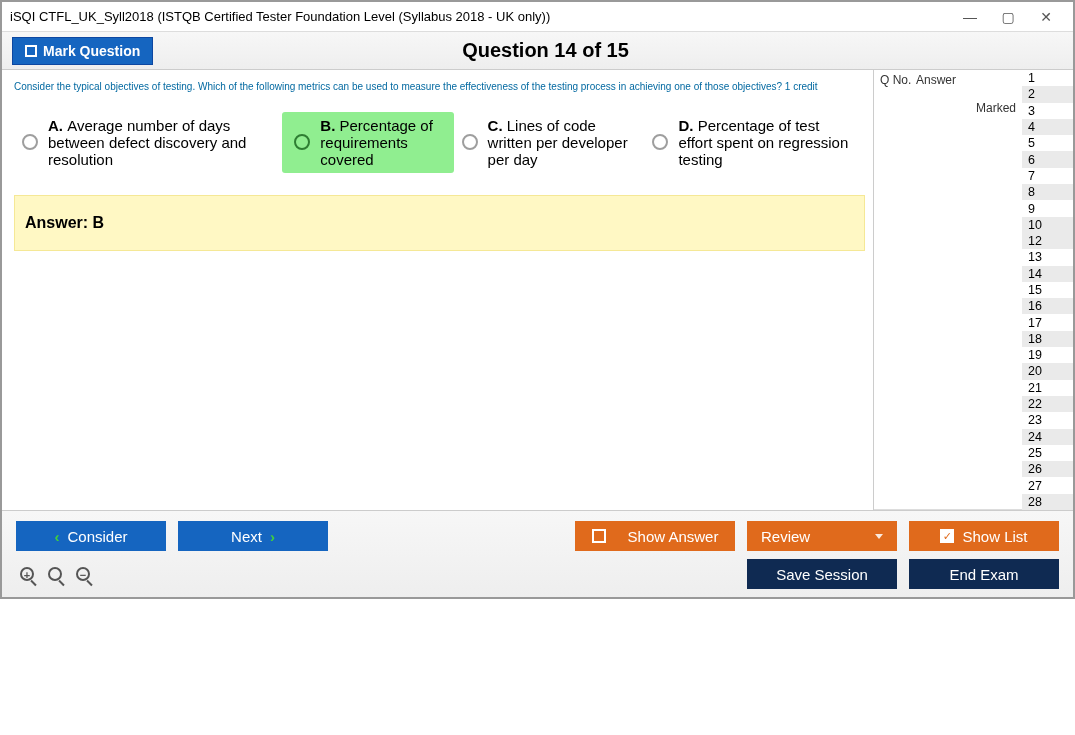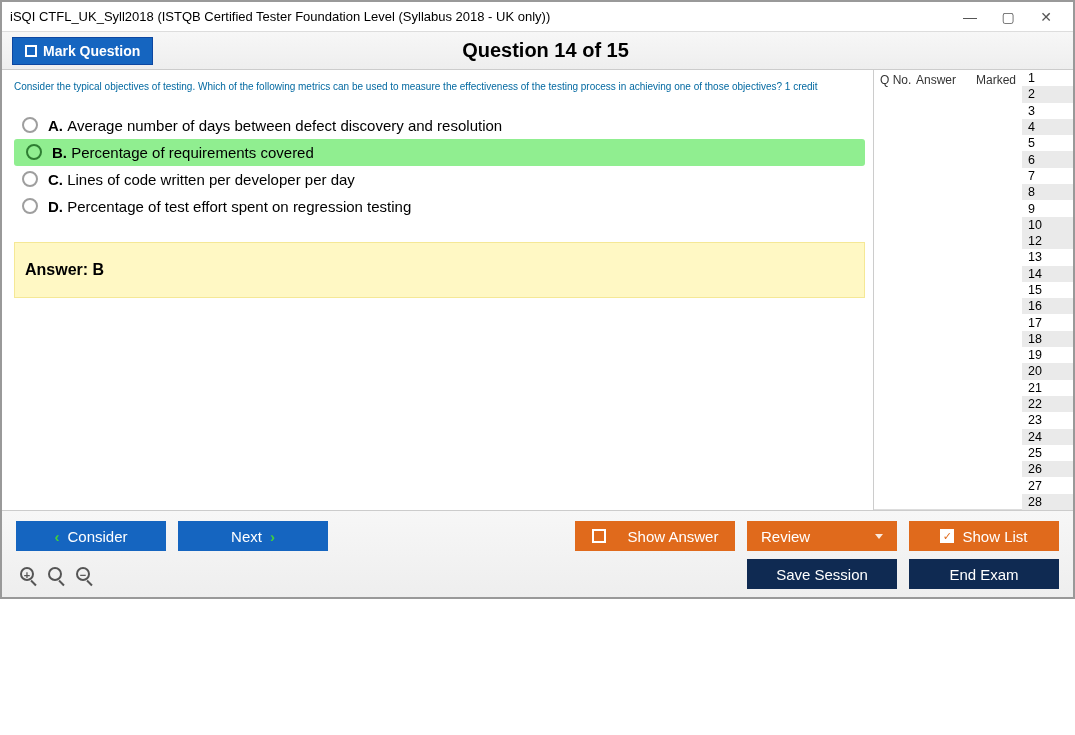--- a/index.html
+++ b/index.html
@@ -8,33 +8,33 @@
   .titlebar { height:30px; background:#fff; display:flex; align-items:center; padding:0 8px; font-size:13px; color:#000; border-bottom:1px solid #ddd; }
   .titlebar .title { flex:1; }
   .winbtn { width:38px; height:28px; display:flex; align-items:center; justify-content:center; color:#555; font-size:14px; cursor:default; }
   .header { height:38px; background:linear-gradient(#f7f7f7,#eee); border-bottom:1px solid #ccc; display:flex; align-items:center; padding:0 10px; position:relative; }
   .mark-btn { background:#1565c0; color:#fff; border:1px solid #0d47a1; height:28px; display:flex; align-items:center; gap:6px; padding:0 12px; font-size:14px; font-weight:bold; cursor:pointer; }
   .mark-btn .box { width:12px; height:12px; border:2px solid #fff; display:inline-block; }
   .q-title { position:absolute; left:16px; right:0; text-align:center; font-size:20px; font-weight:bold; color:#000; pointer-events:none; }
   .body { flex:1; display:flex; overflow:hidden; }
   .main { flex:1; padding:10px 8px 0 12px; display:flex; flex-direction:column; overflow:hidden; }
   .qtext { font-size:10px; color:#0369a1; line-height:1.35; margin-bottom:18px; }
-  .options { display:flex; flex-direction:column; }
+  .options { display:flex; }
   .option { display:flex; align-items:center; gap:10px; padding:5px 8px; font-size:15px; cursor:pointer; border-radius:3px; }
   .option.highlight { background:#90ee90;padding-left:12px; }
   .radio { width:16px; height:16px; border:2px solid #9e9e9e; border-radius:50%; flex-shrink:0; }
   .option.highlight .radio { border-color:#2e7d32; }
   .opt-label { }
   .opt-label .letter { font-weight:bold; }
   .answer-box { margin-top:22px; background:#fff8c4; border:1px solid #f5e896; padding:18px 10px; font-size:16px; font-weight:bold; }
   .sidebar { width:200px; border-left:1px solid #ccc; display:flex; flex-direction:row; overflow:hidden; }
   .side-head { display:flex; font-size:12px; color:#333; border-bottom:1px solid #ddd; padding:3px 6px 3px 6px; background:#fff; }
   .side-head .c1 { width:36px; }
   .side-head .c2 { flex:1; text-align:center; }
-  .side-head .c3 { width:60px; text-align:right; }
+  .side-head .c3 { width:60px; text-align:right;margin-top:28px; }
   .side-body { flex:1; overflow-y:scroll; }
   .qrow { display:flex; font-size:12.5px; height:16.3px; align-items:center; padding-left:6px; }
   .qrow.alt { background:#eaeaea; }
   .qrow .c1 { width:30px; }
   .footer { background:linear-gradient(#f7f7f7,#eee); border-top:1px solid #ccc; padding:10px 14px 8px 14px; display:flex; flex-direction:column; gap:8px; }
   .footer-row { display:flex; gap:12px; align-items:center; }
   .btn { height:30px; display:flex; align-items:center; justify-content:center; gap:8px; font-size:15px; font-weight:500; color:#fff; cursor:pointer; border:none; }
   .btn-blue { background:#1565c0; }
   .btn-orange { background:#e06a1c; }
   .btn-dark { background:#0f2a52; }

